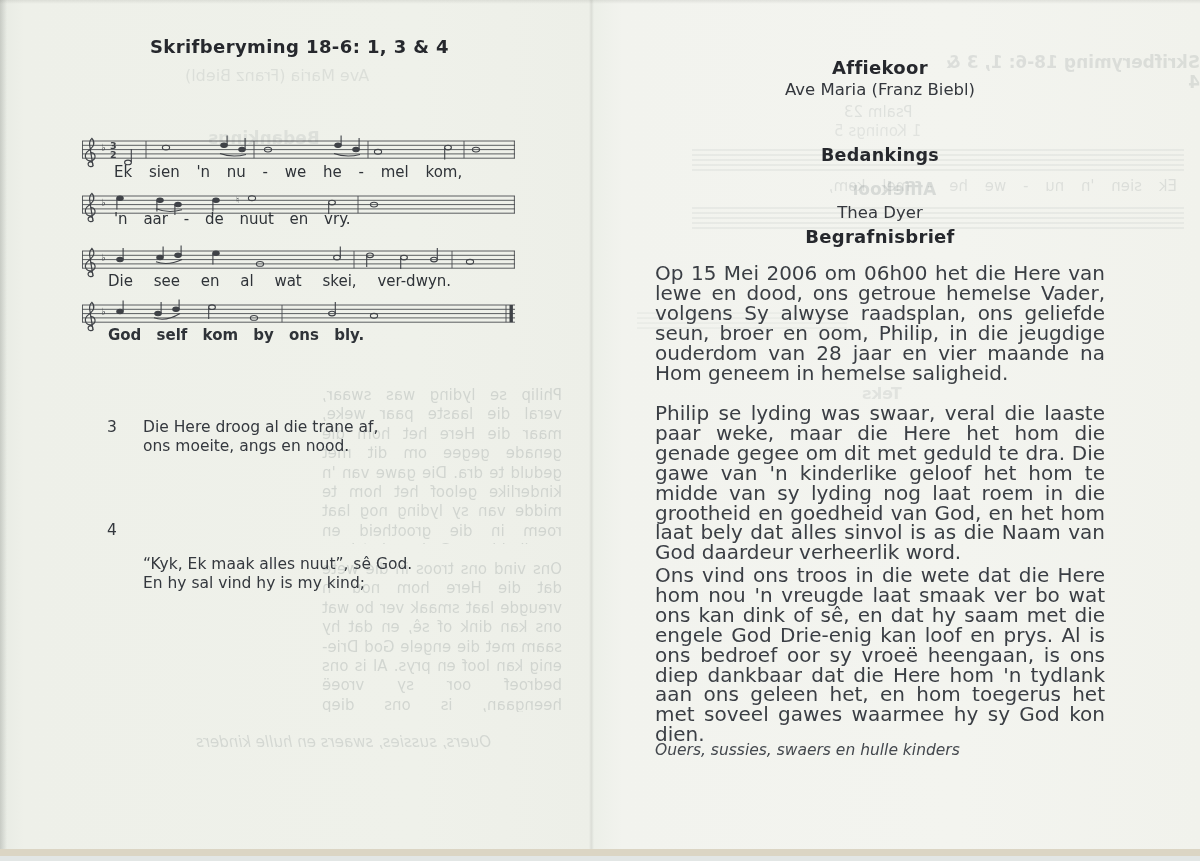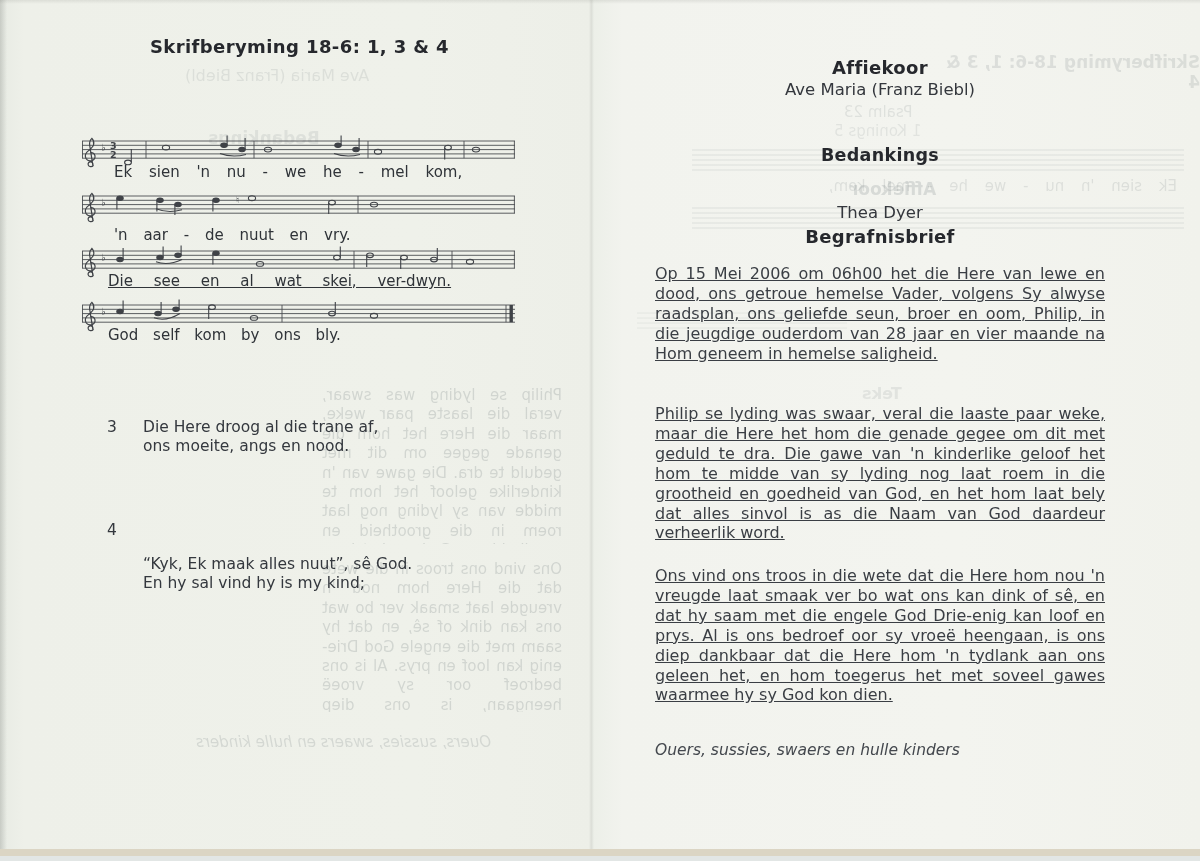--- a/index.html
+++ b/index.html
@@ -23,26 +23,26 @@
     background:linear-gradient(180deg,rgba(110,112,105,.14),rgba(110,112,105,0));}
   .strip-tan{position:absolute;left:0;top:849px;width:1200px;height:7px;background:#dbd5c4;}
   .strip-gray{position:absolute;left:0;top:856px;width:1200px;height:5px;background:#e2e6e5;}
 
   .abs{position:absolute;}
   .bold{font-weight:bold;}
   .title-left{font-size:18px;font-weight:bold;color:#26282d;letter-spacing:.4px;}
   .h1{font-size:18px;font-weight:bold;color:#26282d;letter-spacing:.3px;text-align:center;}
   .h2{font-size:17.5px;font-weight:bold;color:#26282d;letter-spacing:.3px;text-align:center;}
   .sub{font-size:16.5px;color:#34373d;text-align:center;}
-  .bodytext{font-size:16px;line-height:19.9px;color:#3a3e44;text-align:justify;text-decoration:underline;}
+  .bodytext{font-size:20px;line-height:19.9px;color:#3a3e44;text-align:justify;}
   .signoff{font-size:15.5px;font-style:italic;color:#44484e;}
   .verse-num{font-size:15.5px;color:#34383e;}
   .verse-line{font-size:15.5px;line-height:19.4px;color:#34383e;white-space:pre;}
   .lyric{font-size:15px;color:#2f3338;white-space:pre;}
-  .ws10{word-spacing:10px;} .ws11{word-spacing:11px;} .ws12{word-spacing:12px;} .ws16{word-spacing:16px;}
+  .ws10{word-spacing:10px;font-weight:bold;} .ws11{word-spacing:11px;} .ws12{word-spacing:12px;} .ws16{word-spacing:16px;}
 
   .ghost{transform:scaleX(-1);color:#6e787b;filter:blur(.6px);pointer-events:none;}
   .ghost-par{font-size:15px;line-height:19.4px;text-align:justify;overflow:hidden;}
   .gh-staff{opacity:.32;}
 </style>
 </head>
 <body>
 
 <div class="scan">
   <div class="sheet"></div>
@@ -127,21 +127,21 @@
           <path d="M74 20.8 Q86 25.5 100 21.8"></path>
           <ellipse cx="134" cy="12.3" rx="3.2" ry="2.2" fill="#3f4247"></ellipse>
             <line x1="130.9" y1="12.6" x2="130.9" y2="23.5"></line>
           <ellipse cx="170" cy="10.2" rx="3.6" ry="2.4"></ellipse>
           <ellipse cx="250" cy="14.6" rx="3.4" ry="2.3"></ellipse>
             <line x1="246.7" y1="15" x2="246.7" y2="26"></line>
           <ellipse cx="292" cy="16.6" rx="3.6" ry="2.4"></ellipse>
         </g>
         <text x="154" y="14.5" font-size="9" fill="#3f4247">♮</text>
       </svg>
-      <div class="abs lyric ws11" style="left:32px;top:96px;">'n aar - de nuut en vry.</div>
+      <div class="abs lyric ws11" style="left:32px;top:80px;">'n aar - de nuut en vry.</div>
 
       <svg class="abs" style="left:0;top:113px;" width="433" height="36" viewBox="0 0 433 36">
         <g stroke="#4a4d50" stroke-width="0.9">
           <line x1="0" y1="8" x2="433" y2="8"></line>
             <line x1="0" y1="12.3" x2="433" y2="12.3"></line>
             <line x1="0" y1="16.6" x2="433" y2="16.6"></line>
             <line x1="0" y1="20.9" x2="433" y2="20.9"></line>
             <line x1="0" y1="25.2" x2="433" y2="25.2"></line>
           <line x1="0.5" y1="8" x2="0.5" y2="25.2"></line>
             <line x1="272" y1="8" x2="272" y2="25.2"></line>
@@ -167,21 +167,21 @@
             <line x1="258.3" y1="14.3" x2="258.3" y2="3.5"></line>
           <ellipse cx="288" cy="12.3" rx="3.4" ry="2.3"></ellipse>
             <line x1="284.7" y1="12.7" x2="284.7" y2="24"></line>
           <ellipse cx="322" cy="14.6" rx="3.4" ry="2.3"></ellipse>
             <line x1="318.7" y1="15" x2="318.7" y2="26"></line>
           <ellipse cx="352" cy="16.6" rx="3.4" ry="2.3"></ellipse>
             <line x1="355.3" y1="16.3" x2="355.3" y2="5"></line>
           <ellipse cx="388" cy="18.8" rx="3.6" ry="2.4"></ellipse>
         </g>
       </svg>
-      <div class="abs lyric ws16" style="left:26px;top:142px;text-decoration:underline;">Die see en al wat skei, ver-dwyn.</div>
+      <div class="abs lyric ws16" style="left:26px;top:142px;">Die see en al wat skei, ver-dwyn.</div>
 
       <svg class="abs" style="left:0;top:167px;" width="433" height="36" viewBox="0 0 433 36">
         <g stroke="#4a4d50" stroke-width="0.9">
           <line x1="0" y1="8" x2="433" y2="8"></line>
             <line x1="0" y1="12.3" x2="433" y2="12.3"></line>
             <line x1="0" y1="16.6" x2="433" y2="16.6"></line>
             <line x1="0" y1="20.9" x2="433" y2="20.9"></line>
             <line x1="0" y1="25.2" x2="433" y2="25.2"></line>
           <line x1="0.5" y1="8" x2="0.5" y2="25.2"></line>
             <line x1="200" y1="8" x2="200" y2="25.2"></line>

